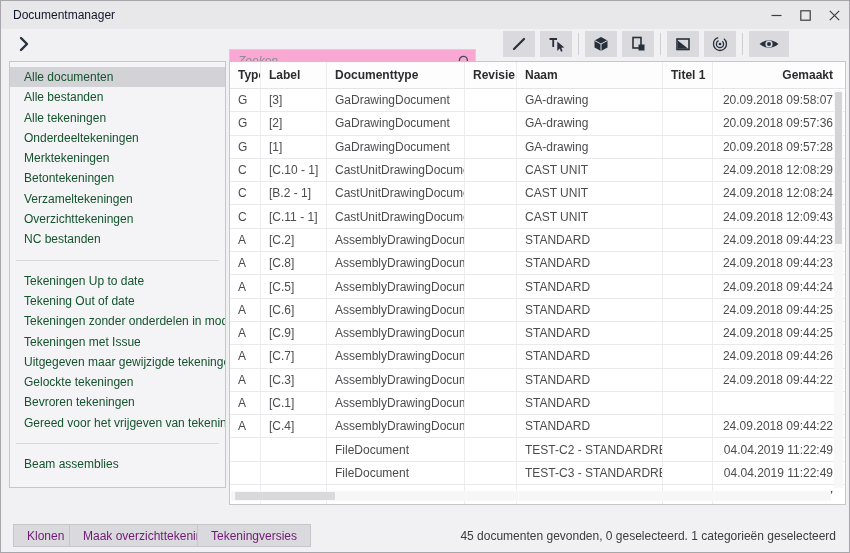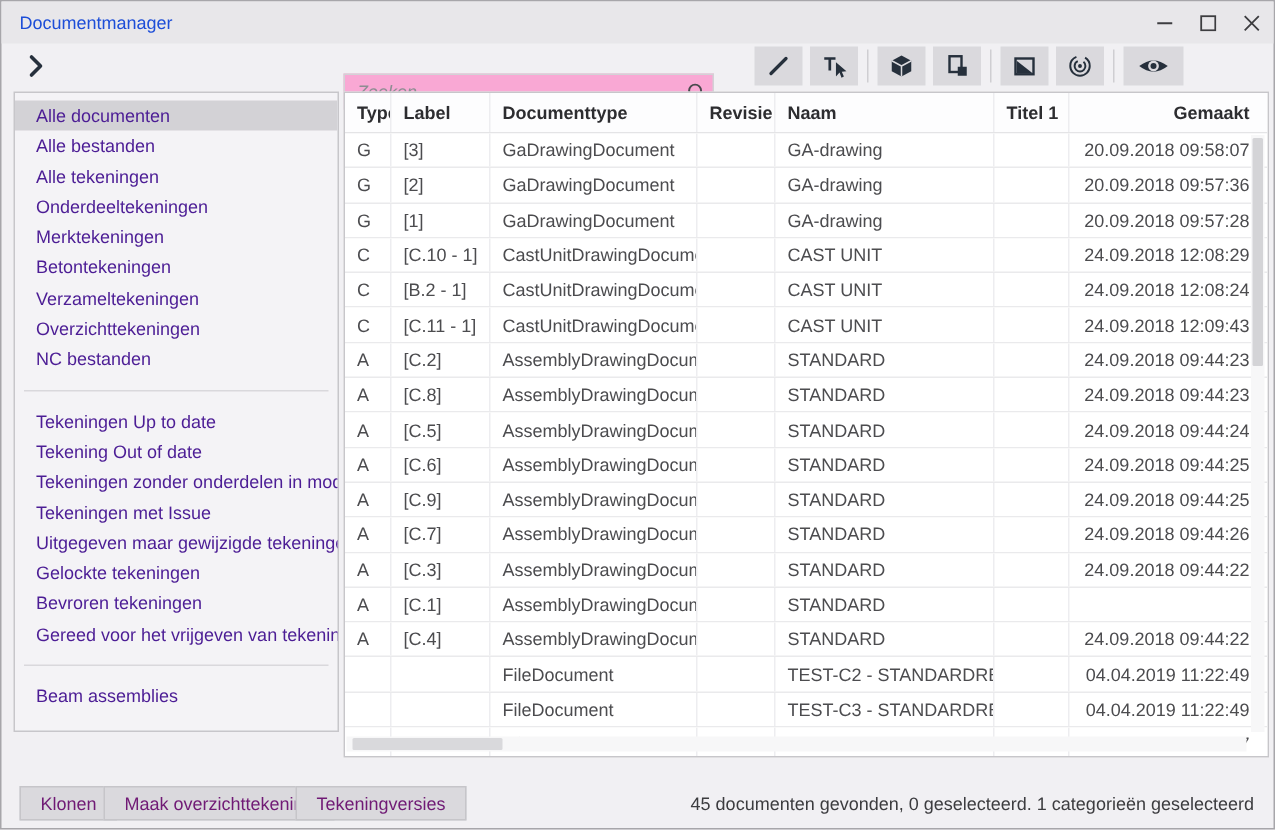--- a/index.html
+++ b/index.html
@@ -2,21 +2,21 @@
 <html><head>
 <meta charset="utf-8">
 <style>
   html,body{margin:0;padding:0;width:850px;height:553px;overflow:hidden;
     font-family:"Liberation Sans","DejaVu Sans",sans-serif;background:#f1f0f3;}
   .window{position:absolute;inset:0;border:1px solid #a7a6aa;box-sizing:border-box;background:#f1f0f3;}
 
   
   .titlebar{position:absolute;left:0;top:0;right:0;height:28px;background:#e8e7ea;
     display:flex;align-items:center;}
-  .title{font-size:12px;color:#1d4ed8;padding-left:12px;}
+  .title{font-size:12px;color:#0f172a;padding-left:12px;}
   .wincontrols{margin-left:auto;display:flex;align-items:center;height:100%;}
   .wbtn{width:29px;height:100%;display:flex;align-items:center;justify-content:center;color:#3d3d40;cursor:default;}
   .wbtn svg{display:block}
 
   
   .toolbar{position:absolute;left:0;top:28px;right:0;height:32px;display:flex;align-items:center;}
   .chev{position:absolute;left:13px;top:5px;width:20px;height:20px;color:#26303c;}
   .searchwrap{position:absolute;left:228px;top:20px;width:247px;height:24px;background:#f9a8d4;
     border:1px solid #d3d2d6;box-sizing:border-box;display:flex;align-items:center;}
   .searchwrap input{flex:1;border:none;outline:none;background:transparent;font-size:12px;
@@ -24,21 +24,21 @@
   .searchwrap input::placeholder{color:#8d8d92;font-style:italic;}
   .searchicon{width:22px;color:#4a4a4e;display:flex;align-items:center;justify-content:center;}
   .tbuttons{position:absolute;left:502px;top:2px;display:flex;align-items:center;height:26px;}
   .tbtn{width:32px;height:26px;background:#dad9dd;margin-right:5px;display:flex;align-items:center;
     justify-content:center;color:#26303c;cursor:default;}
   .tsep{width:1px;height:22px;background:#cfced2;margin:0 6px 0 1px;}
 
   
   .sidebar{position:absolute;left:8px;top:60px;width:217px;height:427px;background:#f4f3f6;
     border:1px solid #c7c6ca;box-sizing:border-box;padding-top:5px;overflow:hidden;}
-  .sb-item{height:20.3px;line-height:20.3px;font-size:12px;color:#4c1d95;padding-left:14px;
+  .sb-item{height:20.3px;line-height:20.3px;font-size:12px;color:#14532d;padding-left:14px;
     white-space:nowrap;cursor:default;}
   .sb-item.sel{background:#d3d2d6;}
   .sb-sep{height:1px;background:#d9d8dc;margin:10px 6px;}
 
   
   .tablepanel{position:absolute;left:228px;top:60px;width:617px;height:444px;background:#ffffff;
     border:1px solid #c7c6ca;box-sizing:border-box;overflow:hidden;}
   .thead{display:flex;height:26px;border-bottom:1px solid #e4e4e6;background:#fdfdfe;}
   .cell{box-sizing:border-box;padding-left:8px;font-size:12px;display:flex;align-items:center;
     overflow:hidden;white-space:nowrap;border-right:1px solid #ededf0;}

